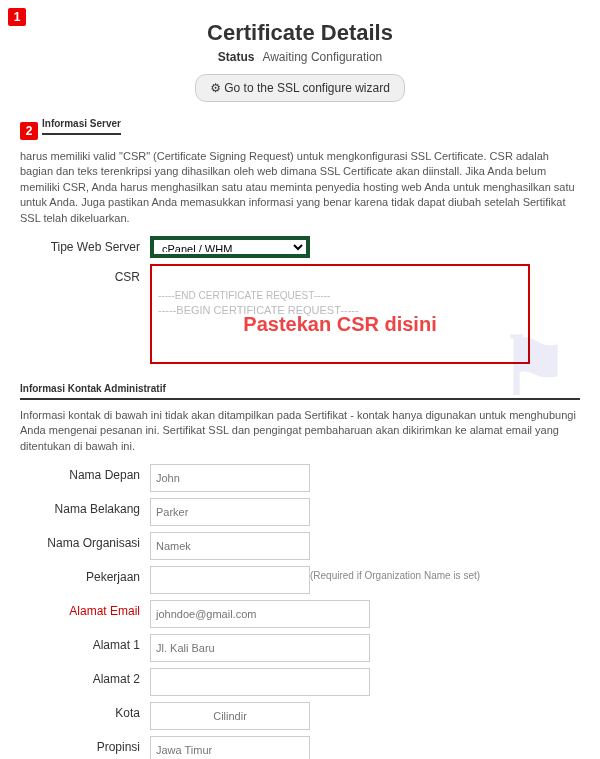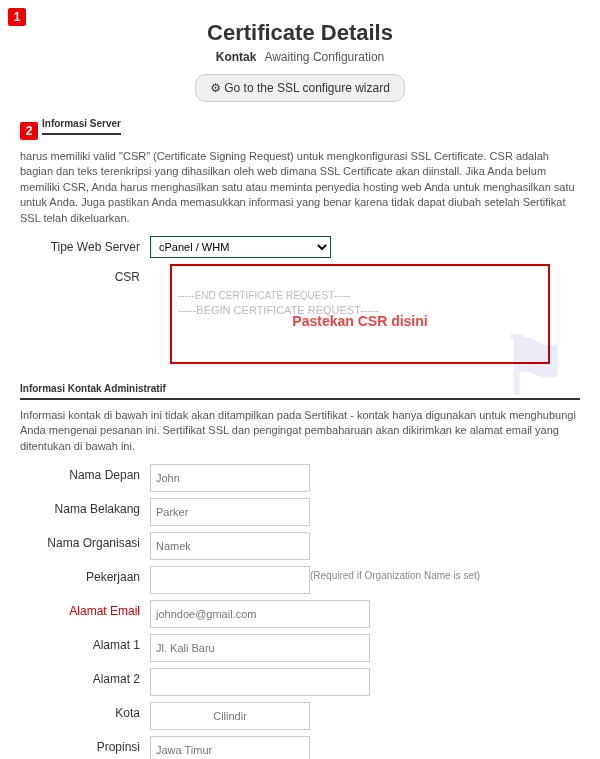--- a/index.html
+++ b/index.html
@@ -101,25 +101,25 @@
       color: #999;
       height: 28px;
     }
     .form-input-wide {
       width: 200px;
     }
     .form-input-medium {
       width: 160px;
     }
     select.form-select {
-      border: 1px solid #14532d;
+      border: 4px solid #14532d;
       padding: 2px 4px;
       font-size: 11px;
       height: 22px;
-      width: 181px;
+      width: 160px;
       background: #fff;
     }
     .csr-textarea {
       width: 380px;
       height: 100px;
       border: 2px solid #c00;
       font-size: 11px;
       padding: 4px;
       color: #ccc;
       resize: vertical;
@@ -128,21 +128,21 @@
     .csr-wrapper {
       position: relative;
       display: inline-block;
     }
     .csr-overlay {
       position: absolute;
       top: 50%;
       left: 50%;
       transform: translate(-50%, -10%);
       color: #e44;
-      font-size: 14px;
+      font-size: 20px;
       font-weight: bold;
       pointer-events: none;
       white-space: nowrap;
     }
     .hint-text {
       font-size: 10px;
       color: #888;
       margin-left: 0;
       padding-top: 4px;
     }
@@ -185,21 +185,21 @@
   </style>
 </head>
 <body>
 
 <div class="page-wrapper">
   <div class="step-badge">1</div>
 
   <div class="page-title">Certificate Details</div>
 
   <div class="status-row">
-    <span class="status-label">Kontak</span>
+    <span class="status-label">Status</span>
     <span class="status-value">Awaiting Configuration</span>
   </div>
 
   <button class="wizard-btn">⚙ Go to the SSL configure wizard</button>
 
   <div class="server-section">
     <div class="section-header-row">
       <div class="step2-badge">2</div>
       <div class="section-title">Informasi Server</div>
     </div>
@@ -209,21 +209,21 @@
       <div class="form-label">Tipe Web Server</div>
       <select class="form-select">
         <option>cPanel / WHM</option>
         <option>Apache</option>
         <option>Nginx</option>
         <option>IIS</option>
       </select>
       <span style="font-size:12px; padding-top:3px; margin-left:4px;"></span>
     </div>
 
-    <div class="form-row" style="align-items:flex-start;gap:20px;">
+    <div class="form-row" style="align-items:flex-start;">
       <div class="form-label" style="padding-top:6px;">CSR</div>
       <div class="csr-wrapper">
         <textarea class="csr-textarea" style="resize: none;"></textarea>
         <div style="position:absolute; top:8px; left:8px; font-size:11px; color:#bbb; pointer-events:none;margin-top:32px;">-----BEGIN CERTIFICATE REQUEST-----</div>
         <div style="position:absolute; top:26px; left:8px; font-size:10px; color:#bbb; pointer-events:none;">-----END CERTIFICATE REQUEST-----</div>
         <div class="csr-overlay">Pastekan CSR disini</div>
       </div>
     </div>
   </div>
 

